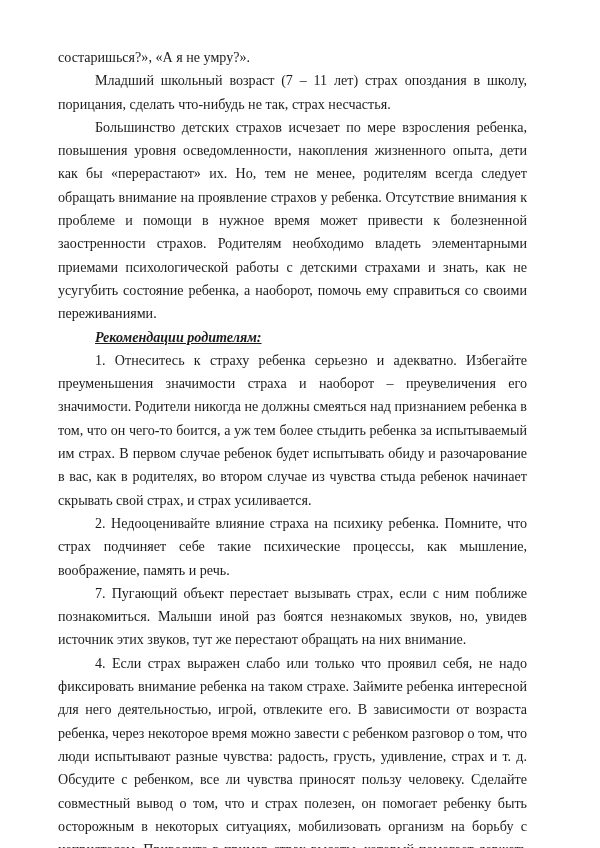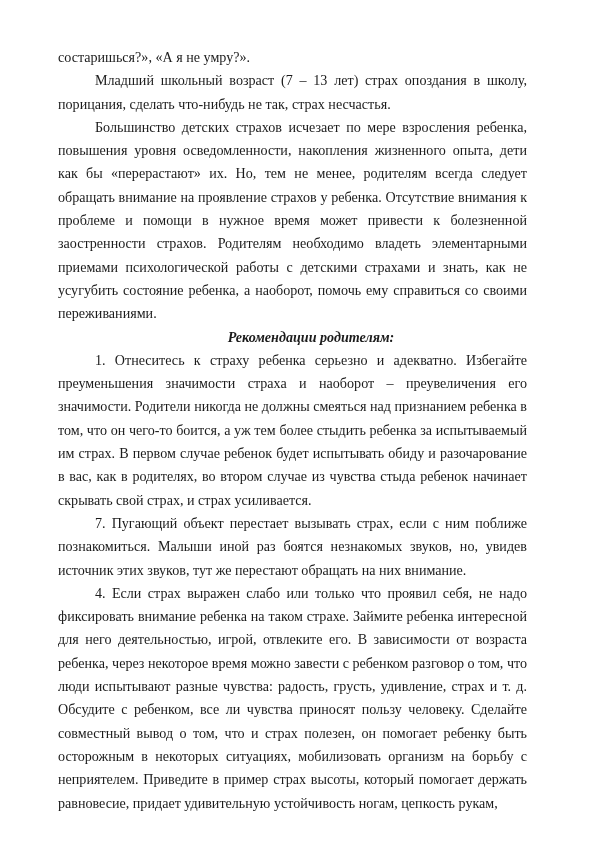--- a/index.html
+++ b/index.html
@@ -36,43 +36,45 @@
     text-indent: 0;
   }
   p.para.indent {
     text-indent: 37px;
   }
   p.heading-run {
     margin: 0;
     text-indent: 37px;
     font-weight: bold;
     font-style: italic;
-    text-align: center;
+    text-align: left;
+    text-decoration: underline;
   }
   
   p.para:last-line {
     text-align: left;
   }
 </style>
 </head>
 <body>
 
 <div class="page">
   <div class="doc-body">
 
     <p class="para">состаришься?», «А я не умру?».</p>
 
 
-    <p class="para indent">Младший школьный возраст (7 – 13 лет) страх опоздания в школу, порицания, сделать что-нибудь не так, страх несчастья.</p>
+    <p class="para indent">Младший школьный возраст (7 – 11 лет) страх опоздания в школу, порицания, сделать что-нибудь не так, страх несчастья.</p>
 
     <p class="para indent">Большинство детских страхов исчезает по мере взросления ребенка, повышения уровня осведомленности, накопления жизненного опыта, дети как бы «перерастают» их. Но, тем не менее, родителям всегда следует обращать внимание на проявление страхов у ребенка. Отсутствие внимания к проблеме и помощи в нужное время может привести к болезненной заостренности страхов. Родителям необходимо владеть элементарными приемами психологической работы с детскими страхами и знать, как не усугубить состояние ребенка, а наоборот, помочь ему справиться со своими переживаниями.</p>
 
     <p class="heading-run">Рекомендации родителям:</p>
 
     <p class="para indent">1. Отнеситесь к страху ребенка серьезно и адекватно. Избегайте преуменьшения значимости страха и наоборот – преувеличения его значимости. Родители никогда не должны смеяться над признанием ребенка в том, что он чего-то боится, а уж тем более стыдить ребенка за испытываемый им страх. В первом случае ребенок будет испытывать обиду и разочарование в вас, как в родителях, во втором случае из чувства стыда ребенок начинает скрывать свой страх, и страх усиливается.</p>
 
+    <p class="para indent">2. Недооценивайте влияние страха на психику ребенка. Помните, что страх подчиняет себе такие психические процессы, как мышление, воображение, память и речь.</p>
 
     <p class="para indent">7. Пугающий объект перестает вызывать страх, если с ним поближе познакомиться. Малыши иной  раз боятся незнакомых звуков, но, увидев источник этих звуков, тут же перестают обращать на них внимание.</p>
 
     <p class="para indent">4. Если страх выражен слабо или только что проявил себя, не надо фиксировать внимание ребенка на таком страхе. Займите ребенка интересной для него деятельностью, игрой, отвлеките его. В зависимости от возраста ребенка, через некоторое время можно завести с ребенком разговор о том, что люди испытывают разные чувства: радость, грусть, удивление, страх и т. д. Обсудите с ребенком, все ли чувства  приносят пользу человеку. Сделайте совместный вывод о том, что и страх полезен, он помогает ребенку быть осторожным в некоторых ситуациях, мобилизовать организм на борьбу с неприятелем. Приведите в пример страх высоты, который помогает держать равновесие, придает удивительную устойчивость ногам, цепкость рукам,</p>
 
   </div>
 </div>
 
 </body></html>

